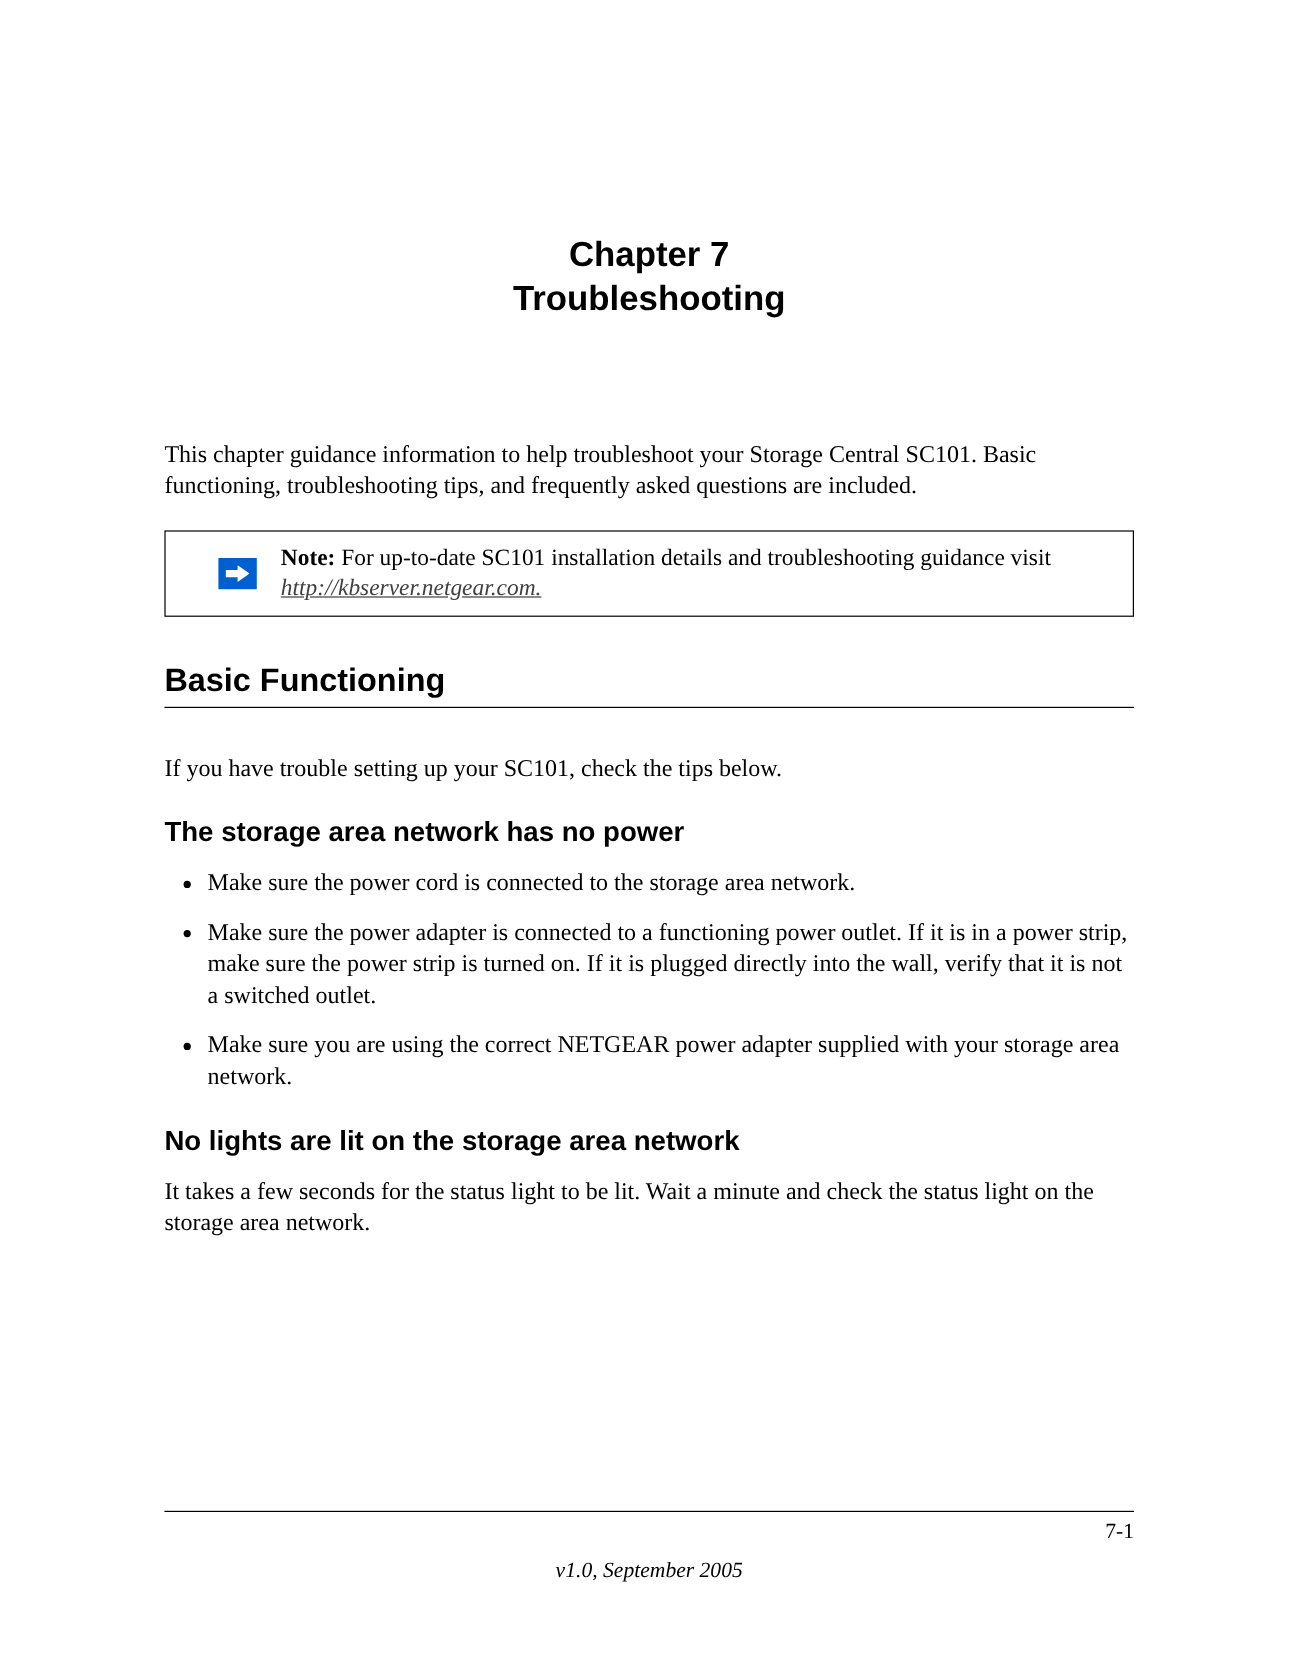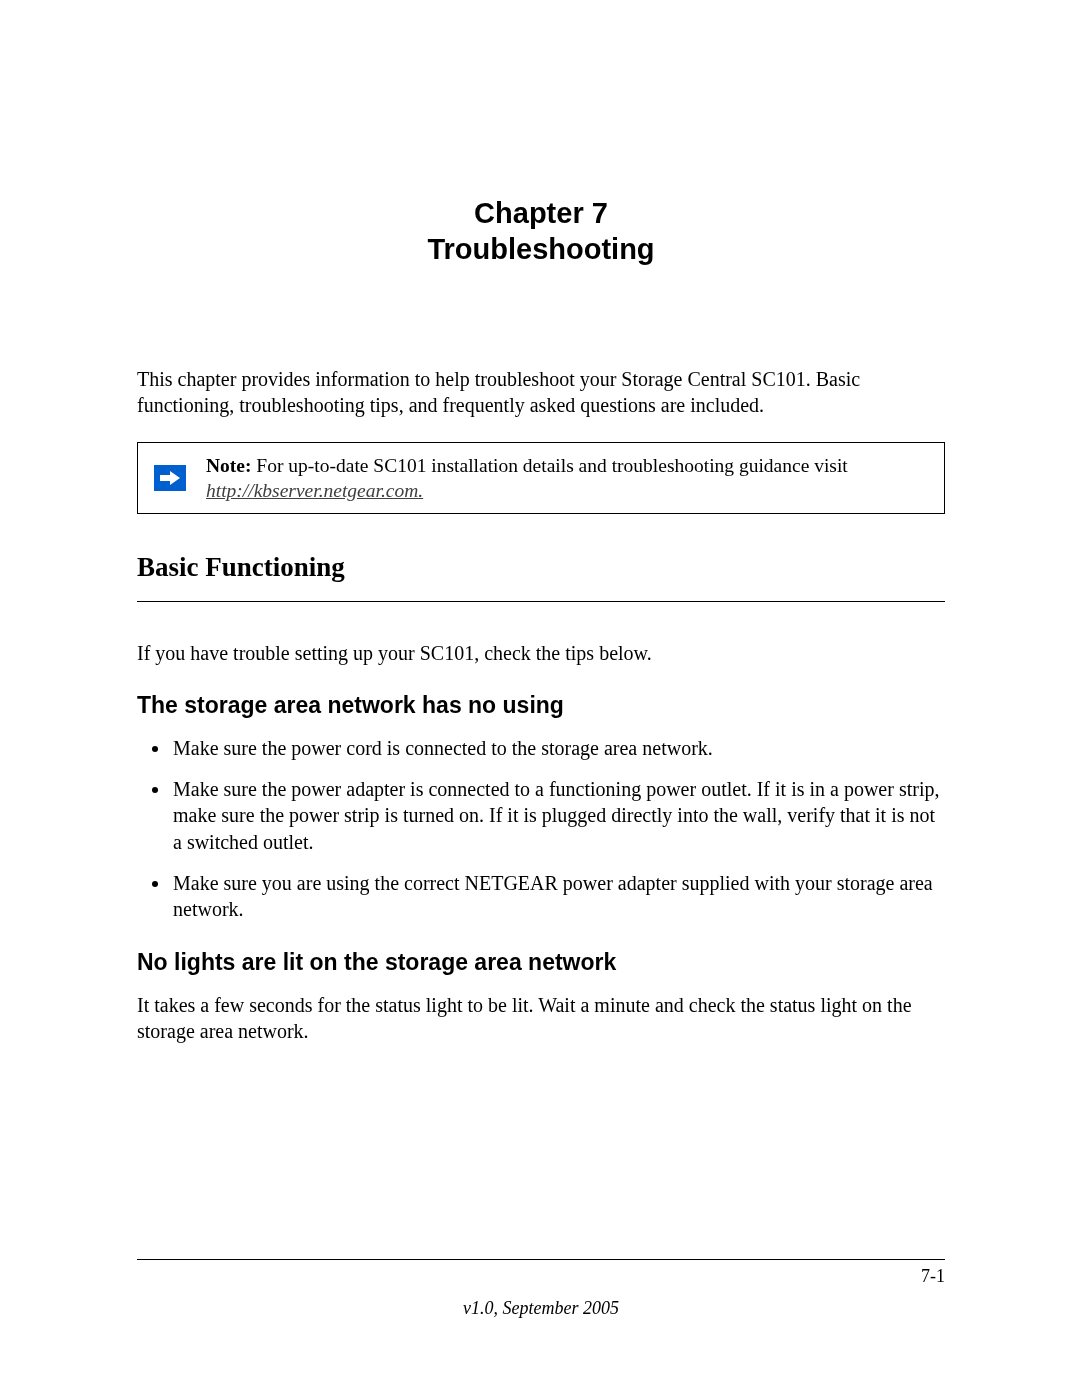--- a/index.html
+++ b/index.html
@@ -28,20 +28,21 @@
   .intro {
     font-size: 20px;
     line-height: 1.3;
     margin-bottom: 24px;
   }
   .note-box {
     border: 1px solid #000;
     display: flex;
     align-items: stretch;
     margin-bottom: 38px;
+    padding-left: 28px;
   }
   .note-icon-cell {
     width: 52px;
     display: flex;
     align-items: center;
     justify-content: center;
     padding: 10px 6px;
   }
   .note-icon {
     width: 32px;
@@ -58,26 +59,26 @@
     font-size: 19.5px;
     line-height: 1.3;
   }
   .note-text .note-label { font-weight: bold; }
   .note-text .note-link {
     color: #404040;
     font-style: italic;
     text-decoration: underline;
   }
   h2.section {
-    font-family: Liberation Serif, serif;
+    font-family: Liberation Sans, sans-serif;
     font-weight: bold;
     font-size: 27px;
     margin: 0 0 6px 0;
     border-bottom: 1px solid #000;
-    padding-bottom: 18px;
+    padding-bottom: 6px;
   }
   .section-body {
     font-size: 20px;
     line-height: 1.3;
     margin: 38px 0 26px 0;
   }
   h3.subsection {
     font-family: Arial, Helvetica, sans-serif;
     font-weight: bold;
     font-size: 23px;
@@ -126,40 +127,40 @@
 </head>
 <body>
 
 <div class="page">
 
   <div class="chapter-header">
     <div>Chapter 7</div>
     <div>Troubleshooting</div>
   </div>
 
-  <div class="intro">This chapter provides information to help troubleshoot your Storage Central SC101. Basic functioning, troubleshooting tips, and frequently asked questions are included.</div>
+  <div class="intro">This chapter guidance information to help troubleshoot your Storage Central SC101. Basic functioning, troubleshooting tips, and frequently asked questions are included.</div>
 
   <div class="note-box">
     <div class="note-icon-cell">
       <div class="note-icon">
         <svg width="20" height="14" viewBox="0 0 20 14">
           <polygon points="0,4 10,4 10,0 20,7 10,14 10,10 0,10" fill="#ffffff"></polygon>
         </svg>
       </div>
     </div>
     <div class="note-text">
       <span class="note-label">Note:</span><span> For up-to-date SC101 installation details and troubleshooting guidance visit </span><br>
       <a class="note-link">http://kbserver.netgear.com.</a>
     </div>
   </div>
 
   <h2 class="section">Basic Functioning</h2>
   <div class="section-body">If you have trouble setting up your SC101, check the tips below.</div>
 
-  <h3 class="subsection">The storage area network has no using</h3>
+  <h3 class="subsection">The storage area network has no power</h3>
   <ul class="bullets">
     <li>Make sure the power cord is connected to the storage area network.</li>
     <li>Make sure the power adapter is connected to a functioning power outlet. If it is in a power strip, make sure the power strip is turned on. If it is plugged directly into the wall, verify that it is not a switched outlet.</li>
     <li>Make sure you are using the correct NETGEAR power adapter supplied with your storage area network.</li>
   </ul>
 
   <h3 class="subsection">No lights are lit on the storage area network</h3>
   <div class="subsection-body">It takes a few seconds for the status light to be lit. Wait a minute and check the status light on the storage area network.</div>
 
 </div>

